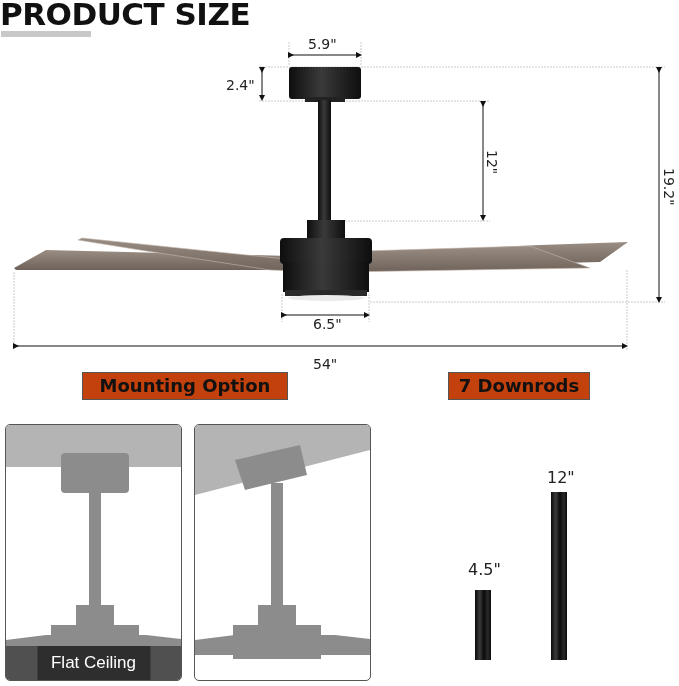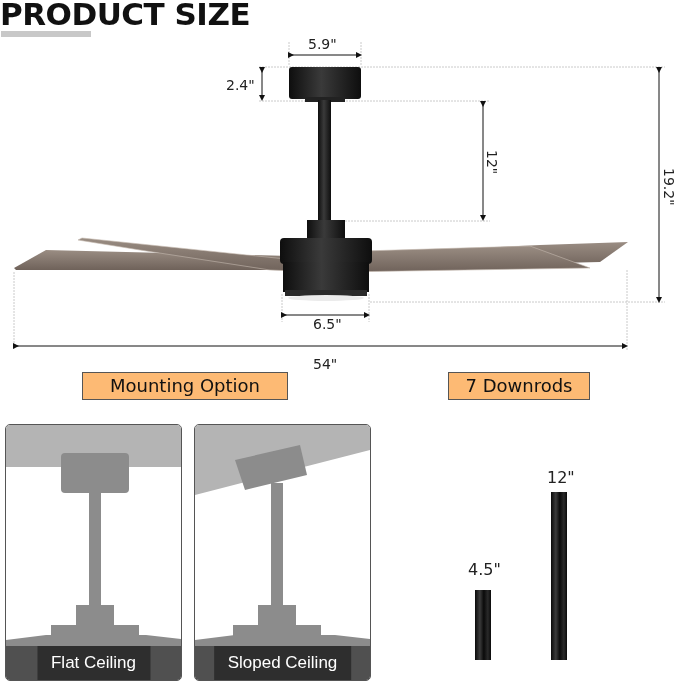--- a/index.html
+++ b/index.html
@@ -2,21 +2,21 @@
 <html><head>
   <meta charset="utf-8">
   <style>
     html, body { margin: 0; padding: 0; background: #ffffff; }
     body { width: 679px; height: 686px; position: relative; overflow: hidden; font-family: "Liberation Sans", "DejaVu Sans", sans-serif; color: #111; }
     .abs { position: absolute; }
     .title { left: 0; top: -4px; font-size: 31px; font-weight: bold; letter-spacing: -0.5px; color: #111; font-family: "DejaVu Sans", sans-serif; }
     .title-underline { left: 1px; top: 31px; width: 90px; height: 6px; background: #c8c8c8; }
     .dim { font-size: 14px; color: #222; font-family: "DejaVu Sans", sans-serif; }
     .vert { writing-mode: vertical-rl; }
-    .boxlabel { border: 1px solid #555; font-size: 18px; font-weight: normal; background: #fdba74; text-align: center; line-height: 26px; font-family: "DejaVu Sans", sans-serif; }
+    .boxlabel { border: 1px solid #555; font-size: 18px; font-weight: bold; background: #c2410c; text-align: center; line-height: 26px; font-family: "DejaVu Sans", sans-serif; }
     .card { border: 1px solid #555; border-radius: 5px; overflow: hidden; background: #fff; }
     .card-caption { position: absolute; left: 0; right: 0; bottom: 0; height: 34px; background: #505050; }
     .card-caption-inner { position: absolute; left: 50%; transform: translateX(-50%); bottom: 0; height: 34px; padding: 0 14px; background: #2e2e2e; color: #fff; font-size: 17px; line-height: 34px; white-space: nowrap; }
     .rodlabel { font-size: 16px; color: #222; font-family: "DejaVu Sans", sans-serif; }
   </style>
 </head>
 <body>
 
 <div class="abs title">PRODUCT SIZE</div>
 <div class="abs title-underline"></div>
@@ -103,21 +103,18 @@
 
 <div class="abs card" style="left:194px;top:424px;width:175px;height:255px;">
   <svg width="175" height="255" style="position:absolute;left:0;top:0">
     <polygon points="0,0 175,0 175,25 0,70" fill="#b4b4b4"></polygon>
     <polygon points="40,35 105,20 112,50 50,65" fill="#8c8c8c"></polygon>
     <rect x="76" y="58" width="12" height="124" fill="#8c8c8c"></rect>
     <rect x="63" y="180" width="38" height="22" fill="#8c8c8c"></rect>
     <rect x="38" y="200" width="88" height="34" fill="#8c8c8c"></rect>
     <polygon points="0,215 40,210 140,210 175,214 175,230 0,230" fill="#8c8c8c"></polygon>
   </svg>
-  <div class="card-caption">
-    <div class="card-caption-inner">Sloped Ceiling</div>
-  </div>
 </div>
 
 <div class="abs rodlabel" style="left:468px;top:560px;">4.5"</div>
 <div class="abs" style="left:475px;top:590px;width:16px;height:70px;background:linear-gradient(90deg,#0a0a0a 0%,#3c3c3c 30%,#0a0a0a 55%,#2a2a2a 80%,#0a0a0a 100%);"></div>
 <div class="abs rodlabel" style="left:547px;top:468px;">12"</div>
 <div class="abs" style="left:551px;top:492px;width:16px;height:168px;background:linear-gradient(90deg,#0a0a0a 0%,#3c3c3c 30%,#0a0a0a 55%,#2a2a2a 80%,#0a0a0a 100%);"></div>
 
 </body></html>

